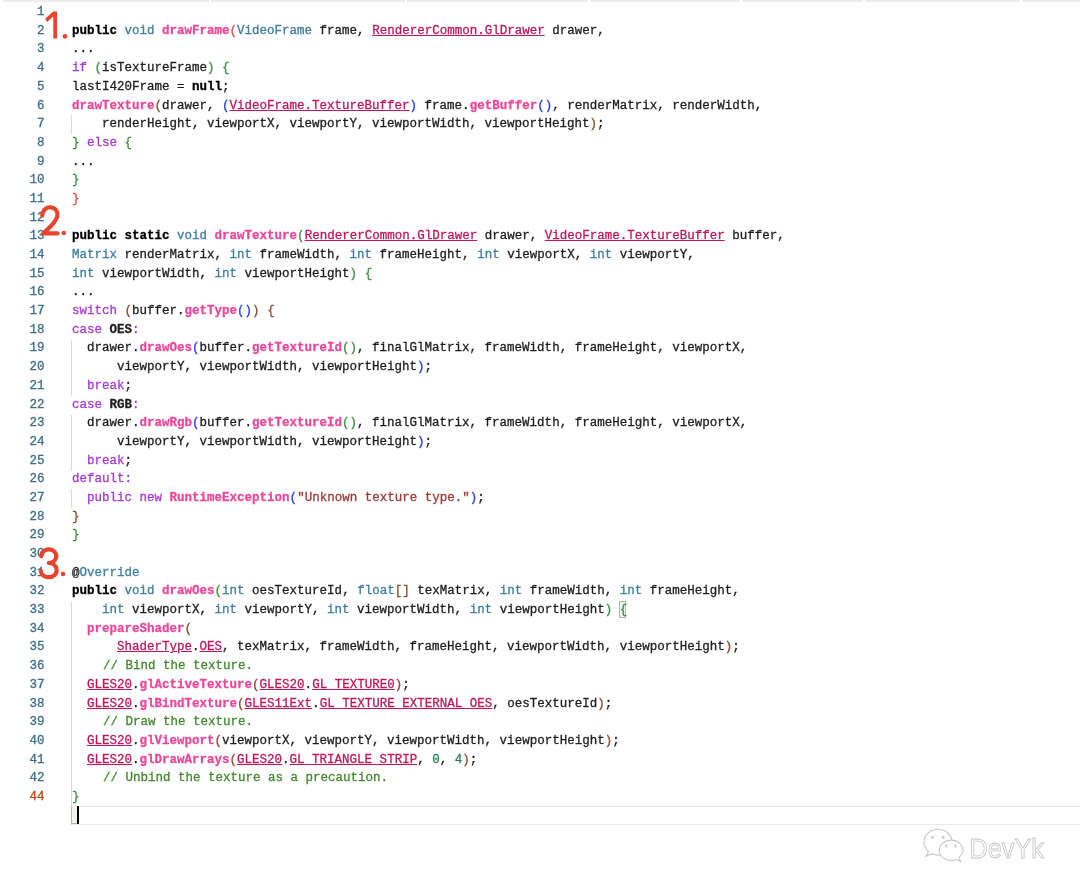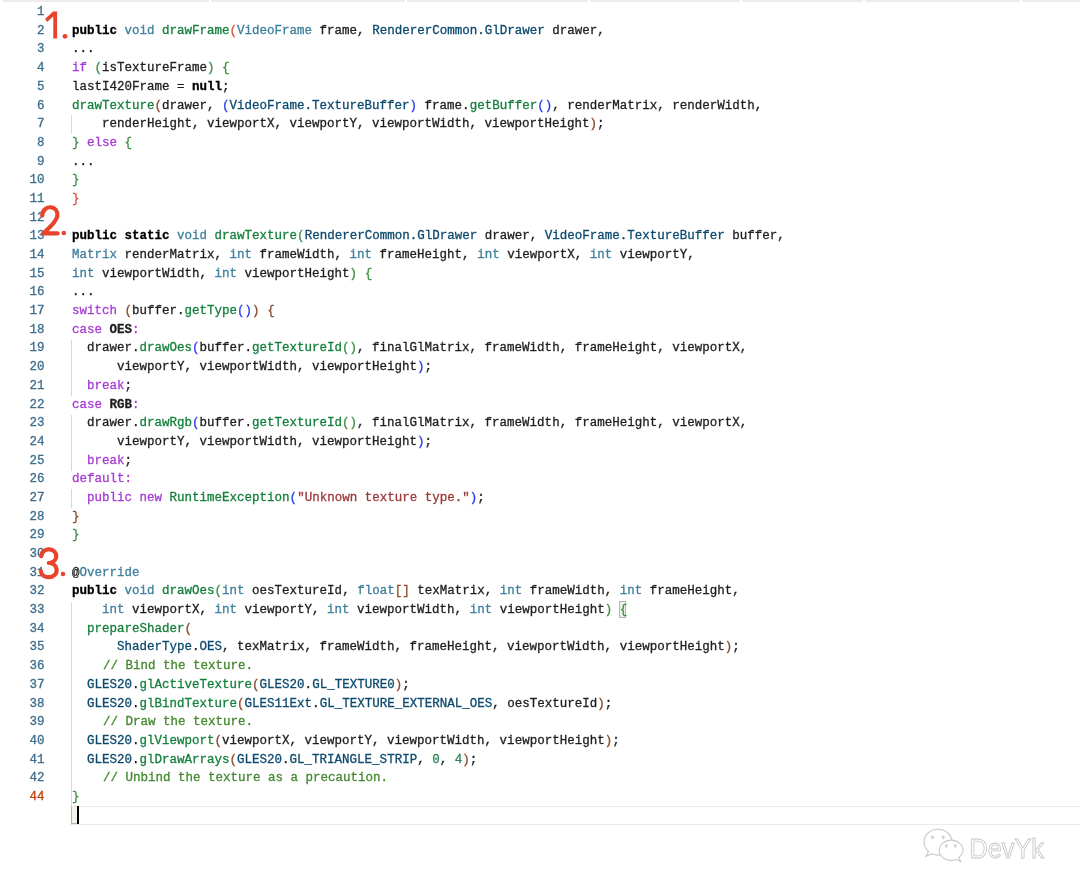--- a/index.html
+++ b/index.html
@@ -4,22 +4,22 @@
 * { margin:0; padding:0; box-sizing:border-box; }
 html,body { width:1080px; height:894px; background:#ffffff; overflow:hidden; }
 #stage { position:relative; width:1080px; height:894px; font-family:"Liberation Mono", monospace; }
 #code { position:absolute; left:0; top:3.1px; }
 .row { height:18.7px; line-height:18.7px; white-space:pre; font-size:12.5px; color:#1e1e1e; -webkit-text-stroke:0.3px; }
 .ln { display:inline-block; width:44.5px; text-align:right; color:#3d6e8c; }
 .ln.cur { color:#c2410c; }
 .cd { display:inline-block; margin-left:27.5px; }
 .k { color:#000000; font-weight:bold; }
 .t { color:#3f7f9d; }
-.n { color:#0c4a6e; }
-.m { color:#15803d; }
+.n { color:#be185d;text-decoration:underline; }
+.m { color:#ec4899;font-weight:bold; }
 .p { color:#a73ad4; }
 .s { color:#9c3938; }
 .c { color:#43882f;margin-left:16px; }
 .g { color:#3f9142; }
 .b { color:#8a4d2c; }
 .u { color:#2b3df0; }
 .r { color:#dd4f45; }
 .d { color:#2c8456; }
 .o { color:#1e1e1e; font-weight:bold; }
 .ig { position:absolute; left:71px; width:1px; background:#d9d9d9; }

